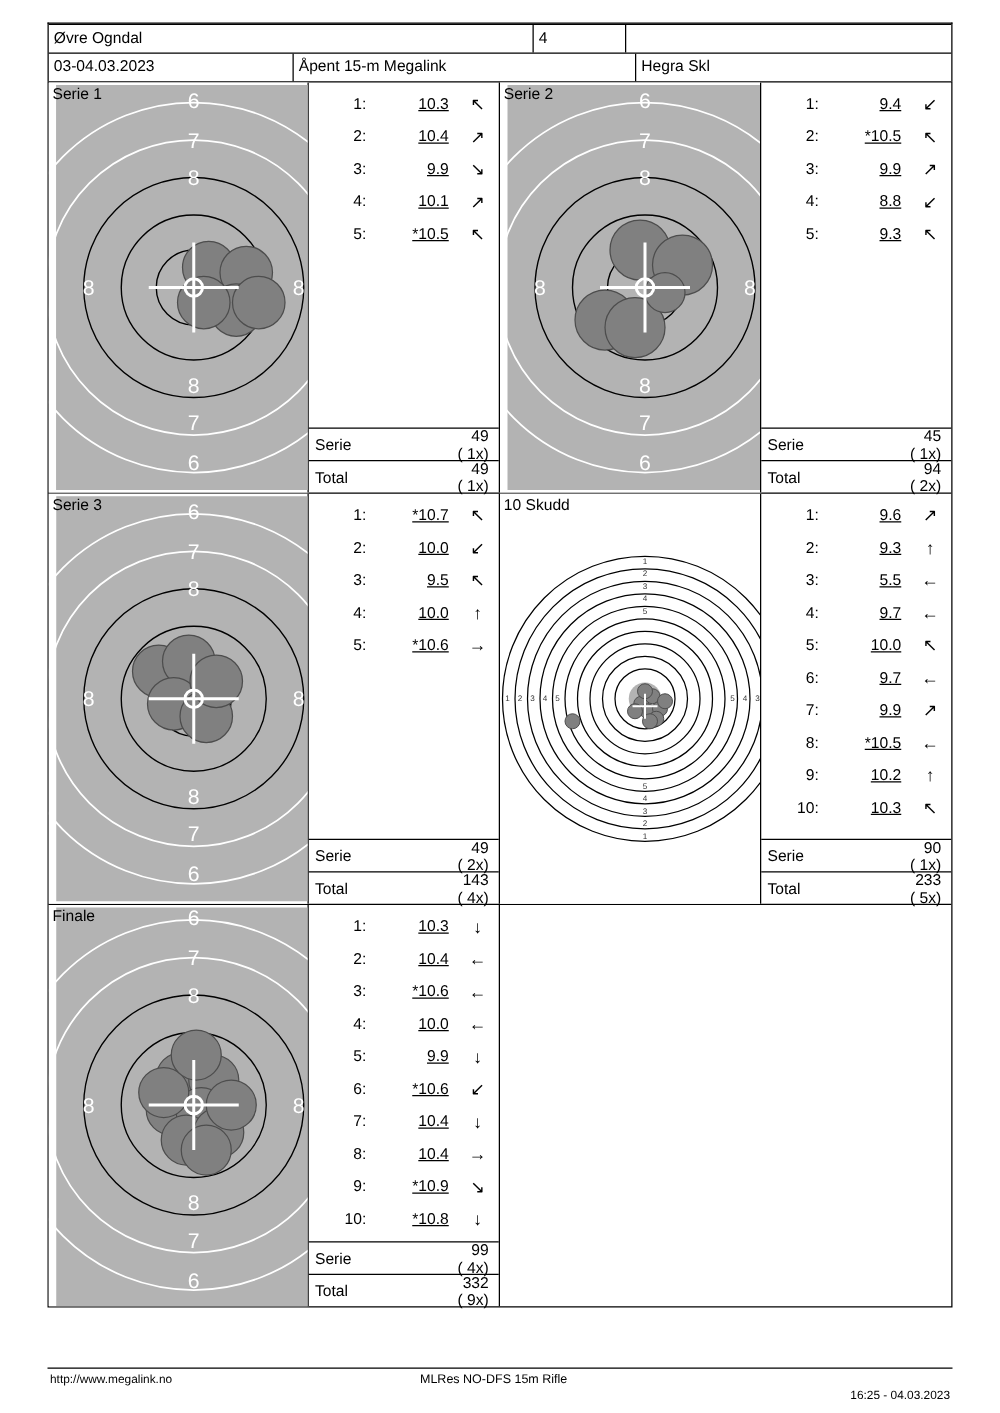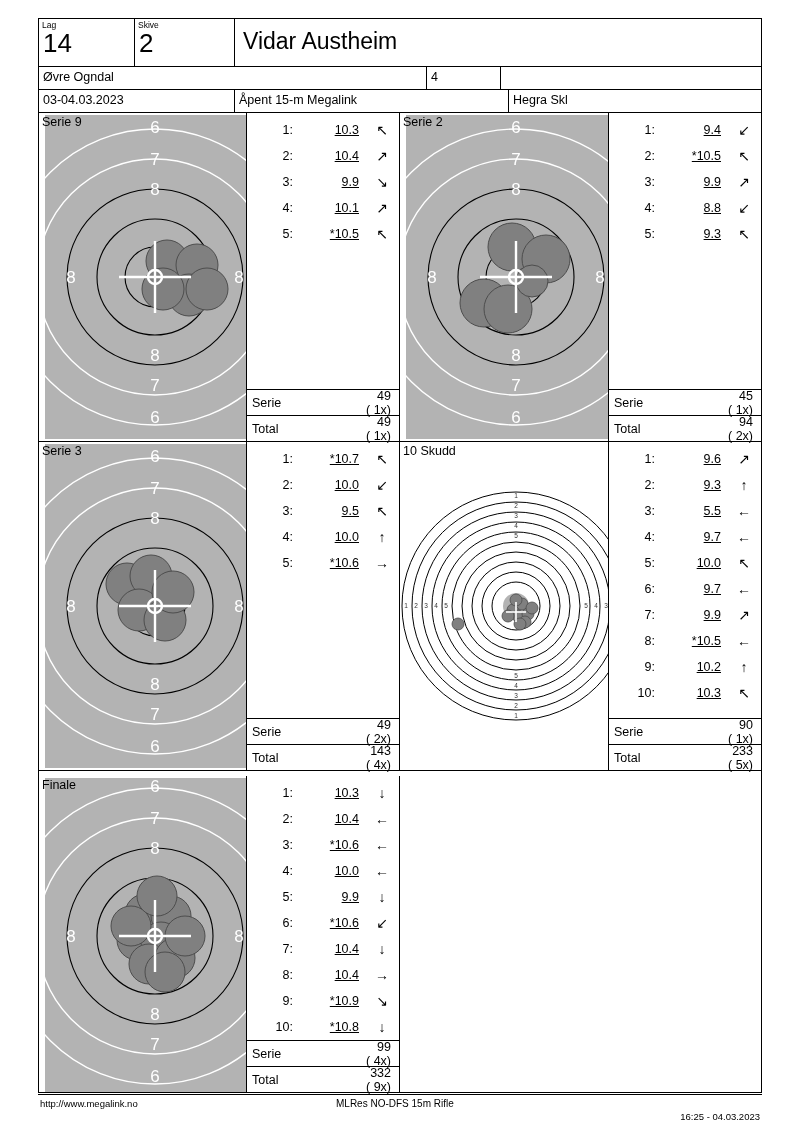--- a/index.html
+++ b/index.html
@@ -31,21 +31,21 @@
   .r2-b{width:388px;}
   .r2-c{width:74px;}
   .r2-d{flex:1;border-right:none;}
   .r3-a{width:196px;}
   .r3-b{width:274px;}
   .r3-c{flex:1;border-right:none;}
 
   
   .body{border:1px solid #000;border-top:1px solid #000;}
   .band{display:flex;border-bottom:1px solid #000;}
-  .band:last-child{border-bottom:none;align-items:flex-end;}
+  .band:last-child{border-bottom:none;}
   .half{width:50%;display:flex;box-sizing:border-box;}
   .half.left{border-right:1px solid #000;}
   .target-col{width:232px;position:relative;box-sizing:border-box;border-right:1px solid #000;background:#fff;overflow:hidden;}
   .shots-col{flex:1;position:relative;box-sizing:border-box;display:flex;flex-direction:column;}
   .serie-label{position:absolute;left:3px;top:2px;font-size:12.5px;z-index:6;}
 
   .shotlist{flex:1;position:relative;padding-top:4px;}
   .shotrow{display:flex;align-items:center;height:26px;font-size:12.5px;}
   .shotrow .n{width:46px;text-align:right;padding-right:6px;}
   .shotrow .v{width:60px;text-align:right;text-decoration:underline;}
@@ -67,33 +67,20 @@
   .footer .fr{position:absolute;right:2px;top:2px;font-size:9.5px;margin-top:13px;}
   .hline{position:absolute;left:38px;top:1094px;width:724px;height:1px;background:#000;}
 </style>
 </head>
 <body>
 
 <div class="page">
  <div class="sheet">
 
   <div class="hdr">
-    <div class="hdr-row1">
-      <div class="cell c-lag">
-        <span class="lbl">Lag</span>
-        <span class="big">14</span>
-      </div>
-      <div class="cell c-skive">
-        <span class="lbl">Skive</span>
-        <span class="big">2</span>
-      </div>
-      <div class="cell c-name">
-        <span class="name-txt">Vidar Austheim</span>
-      </div>
-    </div>
     <div class="hdr-row2">
       <div class="cell r2-b">
         <span class="t">Øvre Ogndal</span>
       </div>
       <div class="cell r2-c">
         <span class="t">4</span>
       </div>
       <div class="cell r2-d">
         <span class="t"></span>
       </div>
@@ -110,21 +97,21 @@
       </div>
     </div>
   </div>
 
   <div class="body">
 
     <div class="band" style="height:328px">
 
       <div class="half left">
         <div class="target-col">
-          <span class="serie-label">Serie 9</span>
+          <span class="serie-label">Serie 1</span>
           <div class="tgt">
             <svg width="232" height="328" viewBox="0 0 232 328">
               <path d="M6 2 H226 A0 0 0 0 1 226 2 V326 H6 V2 Z" fill="#b3b3b3"></path>
               <rect x="6" y="2" width="220" height="324" fill="#b3b3b3"></rect>
               <circle cx="116" cy="164" r="148" fill="none" stroke="#fff" stroke-width="1.4"></circle>
               <circle cx="116" cy="164" r="118" fill="none" stroke="#fff" stroke-width="1.4"></circle>
               <circle cx="116" cy="164" r="88" fill="none" stroke="#000" stroke-width="1.1"></circle>
               <circle cx="116" cy="164" r="58" fill="none" stroke="#000" stroke-width="1.1"></circle>
               <circle cx="116" cy="164" r="30" fill="none" stroke="#000" stroke-width="1.1"></circle>
               <g fill="#fff" font-family="Liberation Sans, sans-serif" font-size="17" text-anchor="middle">

